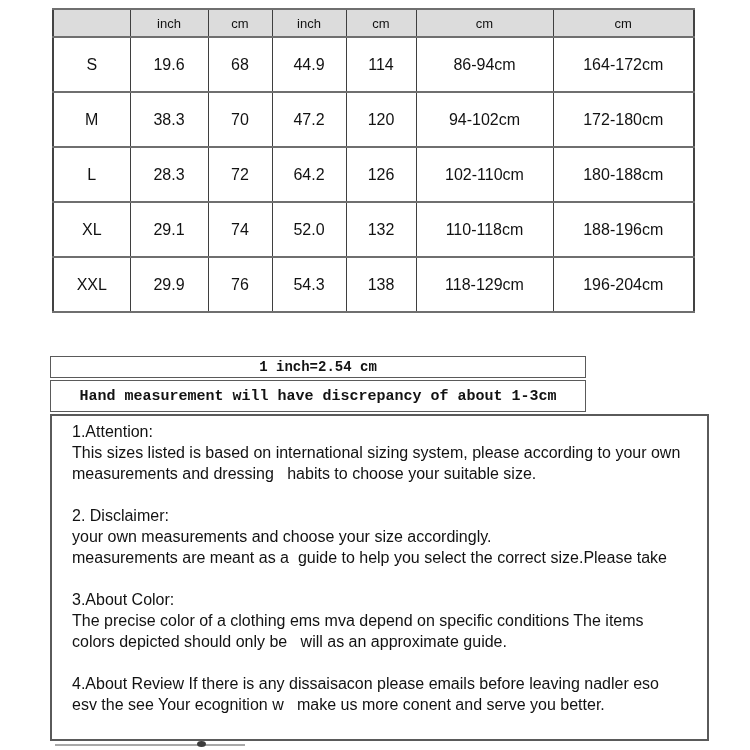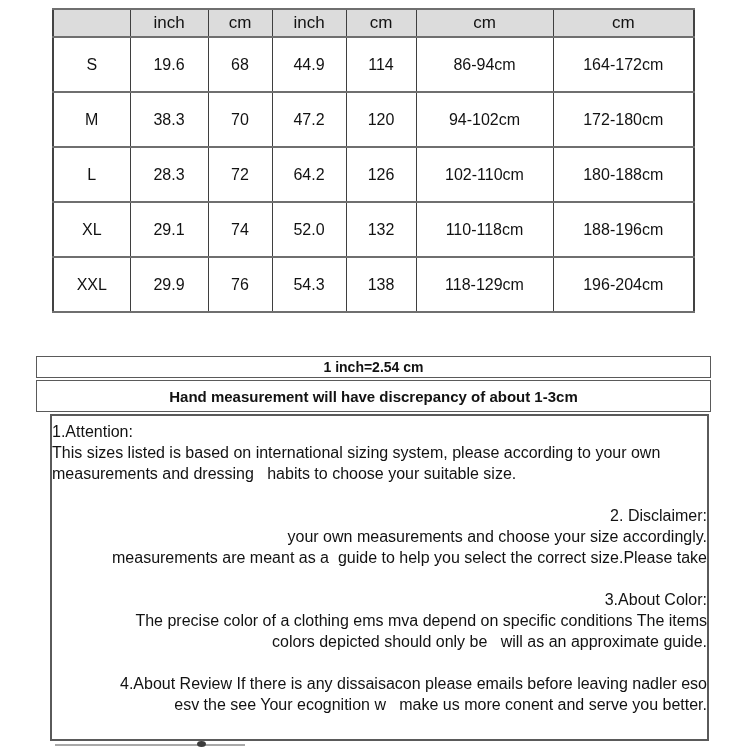--- a/index.html
+++ b/index.html
@@ -45,39 +45,39 @@
   }
   tr.header-row th {
     background: #d9d9d9;
     font-size: 19px;
     font-weight: bold;
     height: 54px;
     line-height: 23px;
   }
   tr.unit-row td {
     background: #dcdcdc;
-    font-size: 17px;
+    font-size: 13px;
     height: 26px;
   }
   tr.data-row td {
     font-size: 16px;
     height: 53px;
   }
 
   
   .strip {
     position: absolute;
-    left: 36px;
-    width: 675px;
+    left: 50px;
+    width: 536px;
     border: 1px solid #5a5a5a;
     box-sizing: border-box;
     display: flex;
     align-items: center;
     justify-content: center;
-    font-family: Liberation Sans, sans-serif;
+    font-family: Liberation Mono, monospace;
     font-weight: bold;
     background: #ffffff;
   }
   #conversion-strip {
     top: 356px;
     height: 22px;
     font-size: 14px;
   }
   #measurement-strip {
     top: 380px;
@@ -87,26 +87,25 @@
 
   
   #notes-box {
     position: absolute;
     left: 50px;
     top: 414px;
     width: 659px;
     height: 327px;
     border: 2px solid #5a5a5a;
     box-sizing: border-box;
-    padding: 5px 0;
+    padding: 5px 20px;
     background: #ffffff;
   }
   .note-section + .note-section {
     margin-top: 21px;
-    text-align: right;
   }
   .note-line {
     font-size: 16px;
     line-height: 21px;
     white-space: pre-wrap;
   }
 
   
   #bottom-artifact-line {
     position: absolute;

